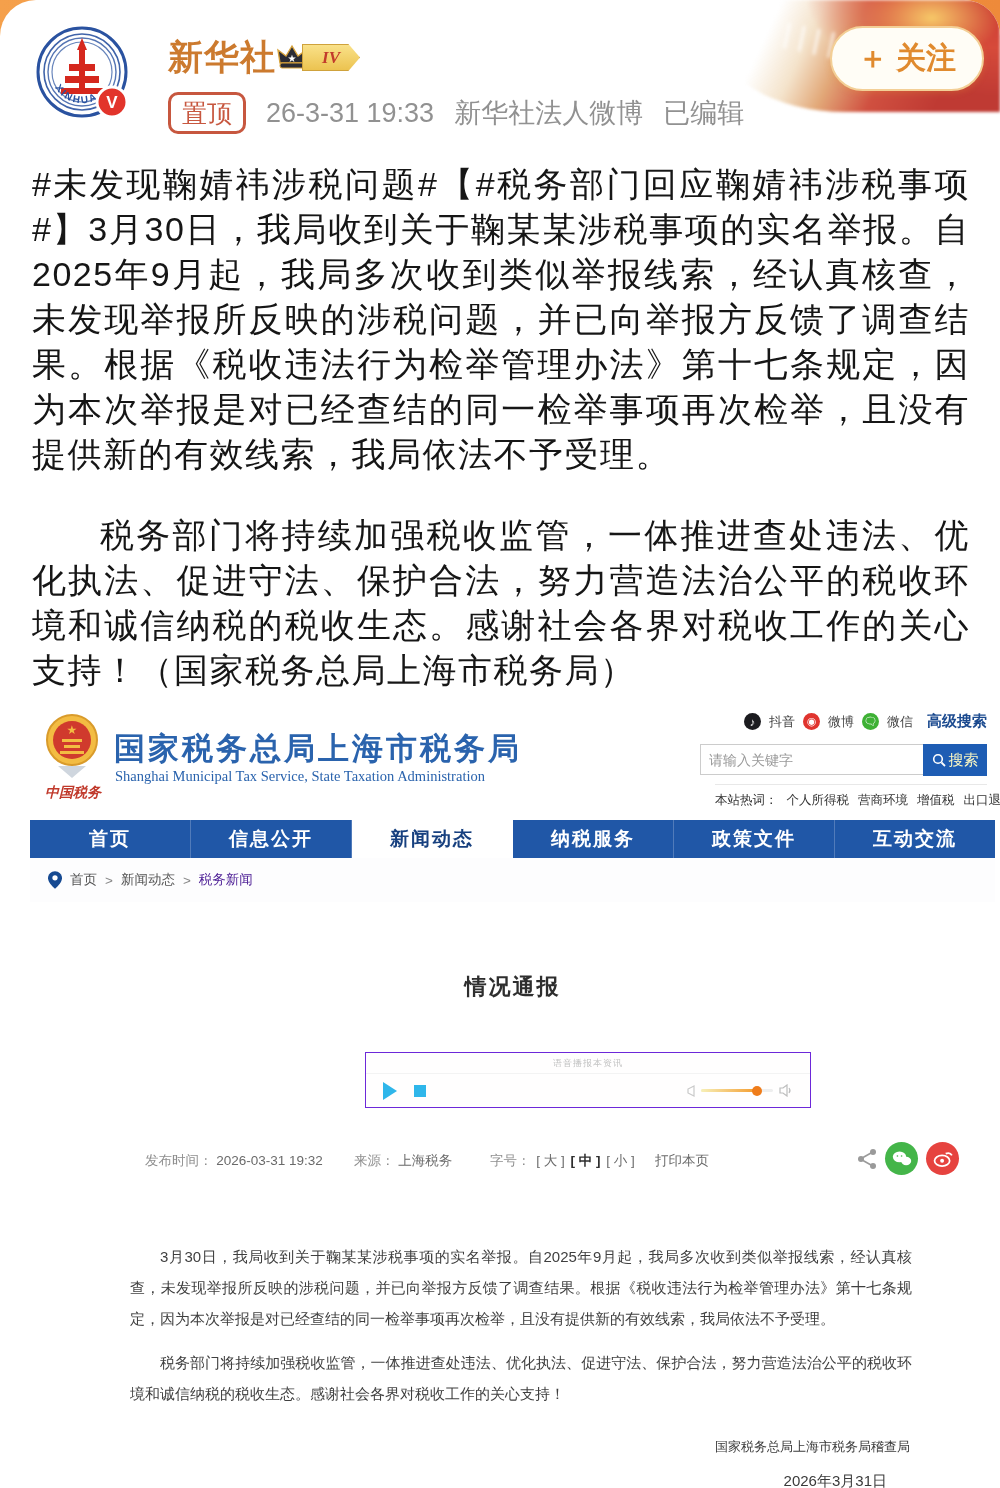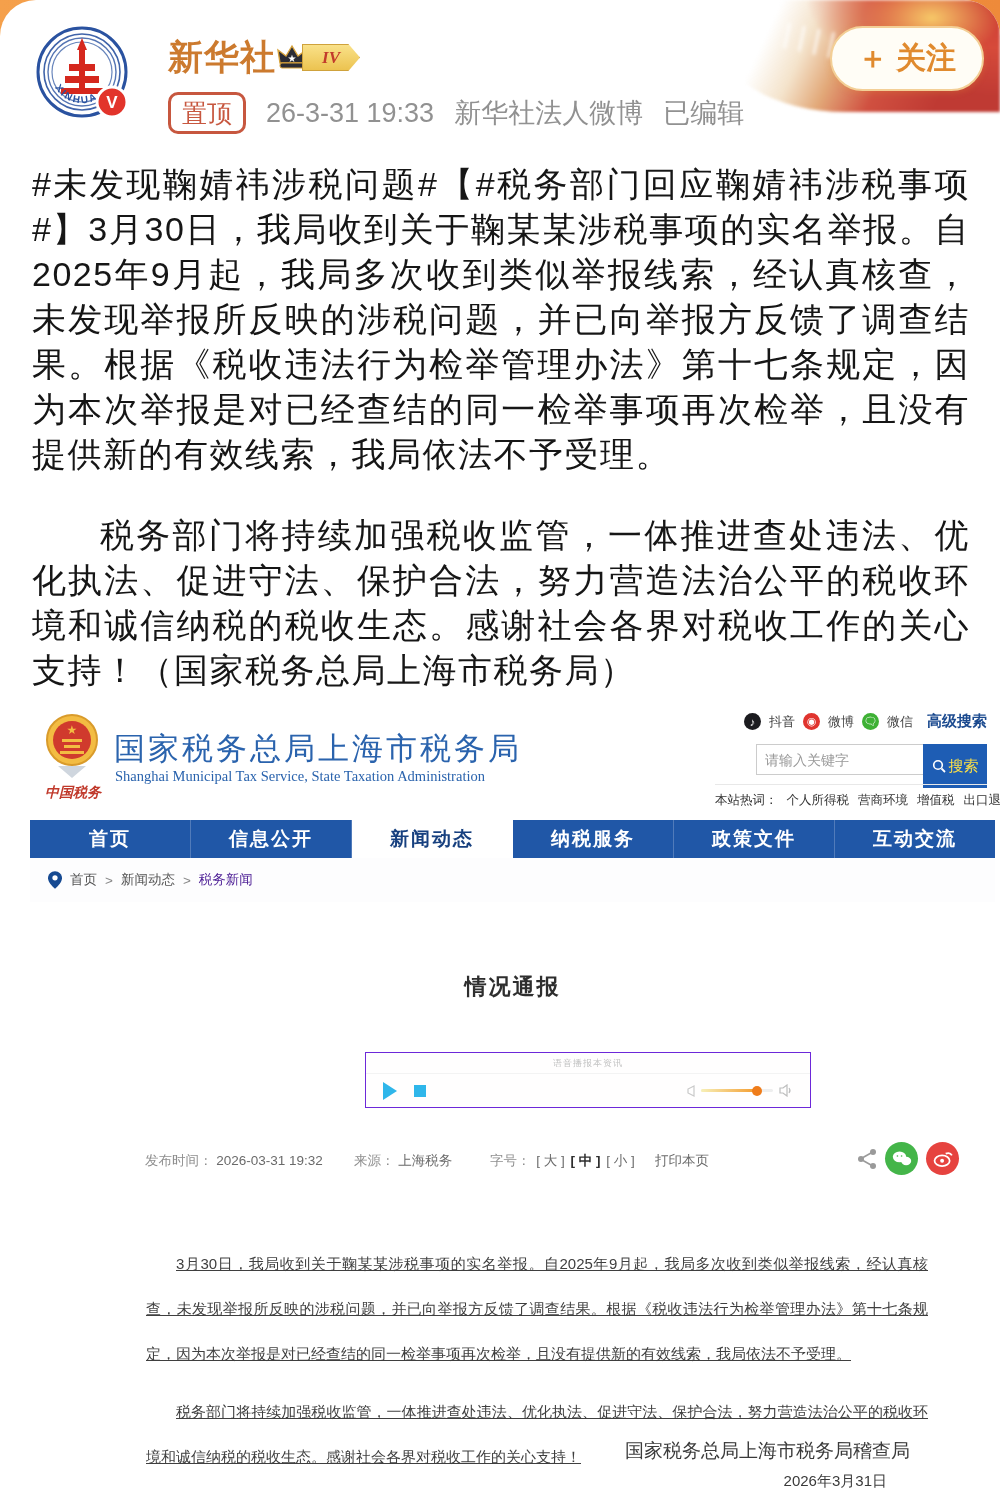--- a/index.html
+++ b/index.html
@@ -46,40 +46,40 @@
   .post-text .p2 { margin-top:36px; text-indent:2em; }
 
   
   .embed { position:absolute; top:700px; left:30px; width:965px; height:788px; background:#fff; cursor:pointer; }
 
   .site-head { position:relative; width:100%; height:120px; background:#fff; }
   .emblem { position:absolute; left:10px; top:12px; }
   .logo-cn { position:absolute; left:4px; top:84px; width:78px; text-align:center;
     font-family:"Liberation Serif",serif; font-style:italic; font-weight:bold;
     font-size:14px; color:#c0392b; }
-  .site-title { position:absolute; left:84px; top:28px; font-size:31px; font-weight:normal;
+  .site-title { position:absolute; left:84px; top:28px; font-size:31px; font-weight:bold;
     color:#2a63ad; letter-spacing:3px; }
   .site-sub { position:absolute; left:85px; top:68px; font-size:14.5px; color:#2a63ad;
     font-family:"Liberation Serif",serif; }
 
   .social { position:absolute; right:8px; top:12px; display:flex; align-items:center; gap:8px;
     font-size:13px; color:#444; }
   .social .adv { font-size:15px; font-weight:bold; color:#1b4a8f; margin-left:6px; cursor:pointer; }
   .sicon { width:17px; height:17px; border-radius:50%; display:inline-flex; align-items:center;
     justify-content:center; color:#fff; font-size:11px; }
   .si-dy { background:#1b1b1f; }
   .si-wb { background:#e0342e; }
   .si-wx { background:#3eb135; }
   .social span[data-name$="label"] { cursor:pointer; }
 
   .searchrow { position:absolute; right:8px; top:44px; display:flex; }
-  .searchrow input { width:167px; height:31px; border:1px solid #ccc; border-right:none;
+  .searchrow input { width:223px; height:31px; border:1px solid #ccc; border-right:none;
     padding:0 8px; font-size:14px; color:#555; background:#fff; outline:none; }
   .searchrow input::placeholder { color:#999; }
-  .search-btn { width:64px; height:44px; background:#1e5db4; color:#fde047; border:none;
+  .search-btn { width:64px; height:32px; background:#1e5db4; color:#fef9c3; border:none;
     font-size:15px; display:flex; align-items:center; justify-content:center; gap:3px; cursor:pointer; }
 
   .hotwords { position:absolute; right:8px; top:84px; width:272px; border-top:1px solid #e8e8e8;
     padding-top:7px; display:flex; gap:9px; font-size:12.5px; color:#333; white-space:nowrap; }
   .hotwords .hw { cursor:pointer; }
 
   .nav { position:absolute; top:120px; left:0; width:100%; height:38px; background:#2057a7; display:flex; }
   .tab { flex:1; display:flex; align-items:center; justify-content:center; color:#fff;
     font-size:19px; font-weight:bold; letter-spacing:2px; border-right:1px solid rgba(255,255,255,.22);
     cursor:pointer; }
@@ -114,27 +114,27 @@
   .metarow .mi { position:absolute; top:12px; white-space:nowrap; }
   .metarow .val { color:#6a6a6a; }
   .fs { color:#6a6a6a; cursor:pointer; margin-left:2px; }
   .fs.mid { color:#2f2f2f; font-weight:bold; }
   .shareicons { position:absolute; right:38px; top:2px; display:flex; align-items:center; gap:8px; }
   .circ { width:33px; height:33px; border-radius:50%; display:flex; align-items:center;
     justify-content:center; cursor:pointer; }
   .c-wx { background:#44b549; }
   .c-wb { background:#e6433f; }
 
-  .art-body { position:absolute; top:541px; left:116px; width:782px; font-size:15px;
-    line-height:45px; color:#3f3f3f; text-align:justify;text-decoration:underline; }
+  .art-body { position:absolute; top:541px; left:100px; width:782px; font-size:15px;
+    line-height:31px; color:#3f3f3f; text-align:justify; }
   .art-body p { text-indent:2em; }
   .art-body .bp2 { margin-top:13px; }
 
   .sig  { position:absolute; top:738px; left:0; width:100%; text-align:right;
-    padding-right:85px; font-size:19px; color:#3a3a3a; }
+    padding-right:85px; font-size:13px; color:#3a3a3a; }
   .dt   { position:absolute; top:772px; left:0; width:100%; text-align:right;
     padding-right:108px; font-size:15px; color:#3a3a3a; }
 </style>
 </head>
 <body>
 
 <div class="stage" data-name="page-background">
   <div class="card" data-name="weibo-post-card">
 
     <div class="deco" data-name="decorative-banner-image">

